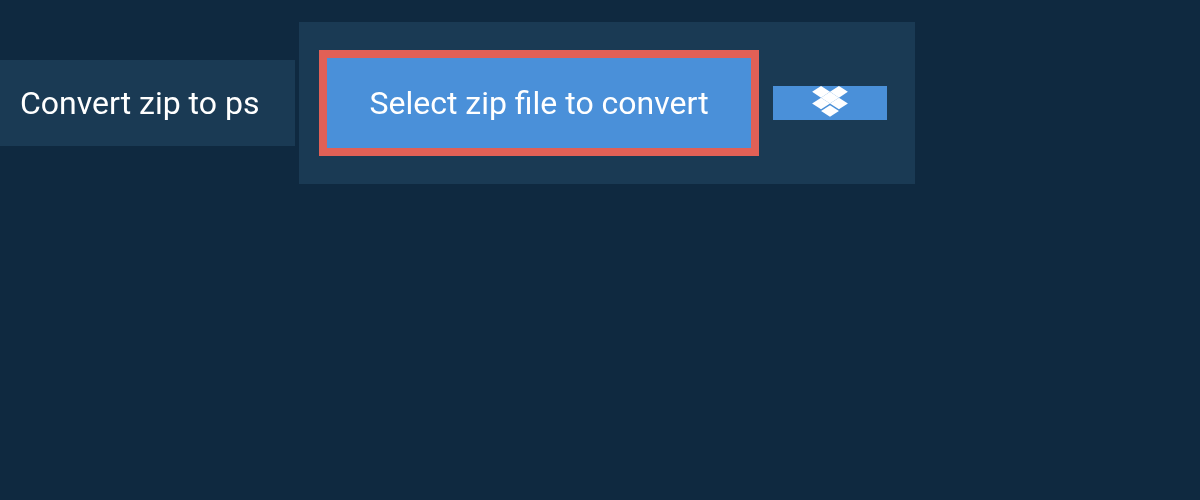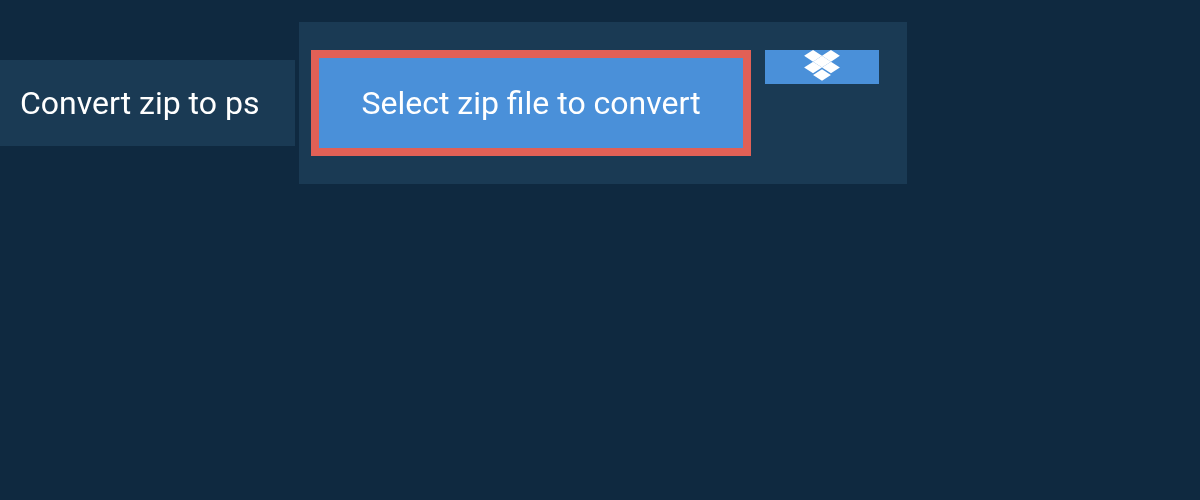--- a/index.html
+++ b/index.html
@@ -20,24 +20,24 @@
       padding: 24px 36px 24px 20px;
       margin-top: 60px;
     }
     .header-title {
       color: #ffffff;
       font-size: 32px;
       font-weight: 400;
     }
     .upload-area {
       background: #1a3a54;
-      padding: 28px 28px 28px 12px;
+      padding: 28px 28px 28px 20px;
       margin-top: 14px;
       display: inline-flex;
-      align-items: flex-start;
+      align-items: center;
     }
     .select-button {
       border: 8px solid #e16056;
       background: #4a90d9;
       color: #ffffff;
       font-size: 32px;
       font-weight: 400;
       padding: 26px 42px;
       cursor: pointer;
       display: inline-flex;

